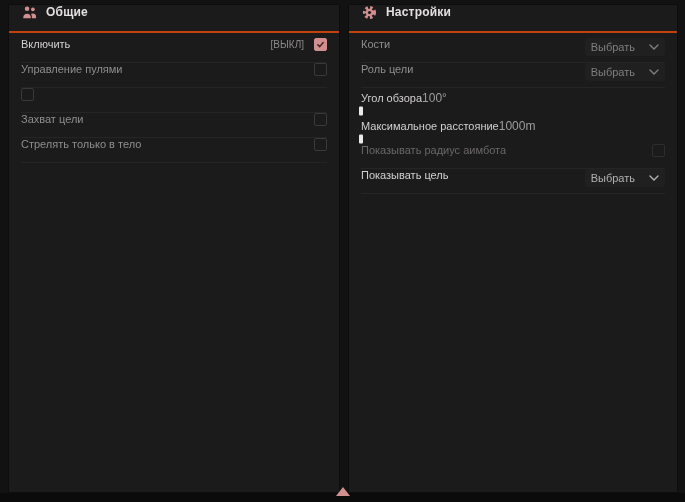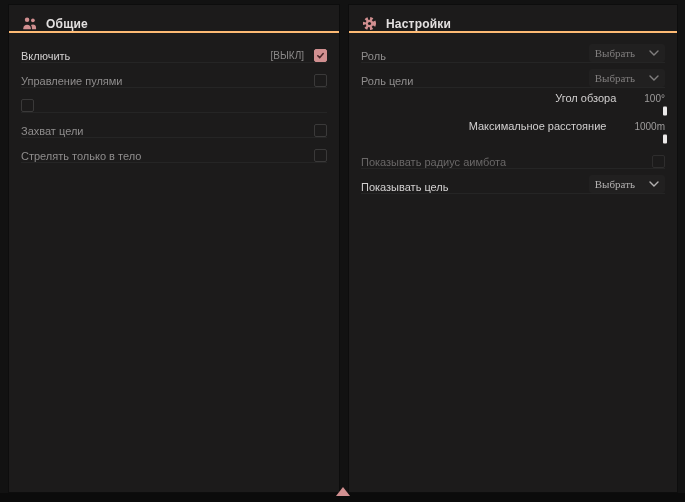--- a/index.html
+++ b/index.html
@@ -10,59 +10,59 @@
     -webkit-font-smoothing:antialiased;
   }
   .stage::after{content:"";position:absolute;left:0;right:0;bottom:0;height:9px;background:#0b0b0b;}
   .panel{
     position:absolute;top:4px;height:489px;background:#1c1b1b;
     border:1px solid #0d0d0d;box-sizing:border-box;z-index:1;
   }
   .panel-left{left:8px;width:332px;}
   .panel-right{left:348px;width:330px;}
   .panel-header{
-    height:26px;display:flex;align-items:flex-end;gap:9px;
-    padding:0 13px;border-bottom:2px solid #fdba74;
+    height:26px;display:flex;align-items:flex-start;gap:9px;
+    padding:0 13px;border-bottom:2px solid #c2410c;
   }
   .panel-title{color:#e3e0e0;font-size:12px;font-weight:700;letter-spacing:.2px;}
   .hicon{color:#d18f90;display:flex;align-items:center;}
   .hicon svg{display:block;}
   .rows{padding:5px 12px 0 12px;}
   .row{
-    min-height:24px;display:flex;align-items:flex-end;justify-content:space-between;
+    min-height:24px;display:flex;align-items:flex-start;justify-content:space-between;
     border-bottom:1px solid #252525;gap:0;
   }
   .row .label{color:#d2d0d0;font-size:11px;}
   .row.muted .label{color:#8f8d8d;}
   .row.disabled .label{color:#696767;}
   .right-group{display:flex;align-items:center;gap:10px;}
   .hint{color:#8b8989;font-size:10px;}
   .checkbox{
     width:13px;height:13px;border-radius:2px;border:1px solid #3a3939;
     box-sizing:border-box;display:flex;align-items:center;justify-content:center;
     background:transparent;flex:0 0 auto;
   }
   .row.disabled .checkbox{border-color:#2e2d2d;}
   .checkbox.checked{background:#d18f90;border-color:#d18f90;}
   .checkbox svg{display:none;}
   .checkbox.checked svg{display:block;}
   .dropdown{
     display:flex;align-items:center;gap:14px;height:18px;
     padding:0 6px;border-radius:3px;background:rgba(255,255,255,0.025);
-    color:#b3b1b1;font-size:11px;cursor:default;font-family:Liberation Serif, serif;
+    color:#b3b1b1;font-size:11px;cursor:default;
   }
   .row.muted .dropdown{color:#807e7e;}
   .dropdown .chev{display:flex;align-items:center;color:inherit;}
   .slider-row{
     min-height:25px;display:flex;flex-direction:column;justify-content:flex-start;
     border-bottom:none;padding-top:3px;
   }
   .slider-top{display:flex;align-items:center;justify-content:space-between;height:14px;}
   .slider-top .label{color:#d2d0d0;font-size:11px;}
-  .slider-value{color:#9e9c9c;font-size:10px;margin-left:28px;}
+  .slider-value{color:#9e9c9c;font-size:12px;}
   .slider-track{
     position:relative;height:3px;background:#2c2b2b;border-radius:2px;margin-top:4px;margin-bottom:2px;
   }
   .slider-fill{position:relative;height:3px;background:#cf8d8e;border-radius:2px;}
   .slider-handle{
     position:absolute;right:-2px;top:50%;transform:translateY(-50%);
     width:4px;height:9px;background:#ebe9e9;border-radius:1px;
   }
   .cursor{
     position:absolute;left:336px;top:487px;width:0;height:0;z-index:3;
@@ -131,21 +131,21 @@
           <circle cx="10" cy="10" r="6.2" fill="none" stroke="currentColor" stroke-width="5" stroke-dasharray="3.1 2.75"></circle>
           <circle cx="10" cy="10" r="5" fill="currentColor"></circle>
           <circle cx="10" cy="10" r="2.1" fill="#1c1b1b"></circle>
         </svg>
       </span>
       <span class="panel-title">Настройки</span>
     </header>
     <div class="rows">
 
       <div class="row muted">
-        <span class="label">Роль</span>
+        <span class="label">Кости</span>
         <span class="dropdown">
           <span>Выбрать</span>
           <span class="chev">
               <svg width="10" height="6" viewBox="0 0 10 6">
                 <path d="M1 1l4 4 4-4" stroke="currentColor" stroke-width="1.4" fill="none" stroke-linecap="round"></path>
               </svg>
             </span>
         </span>
       </div>
 

